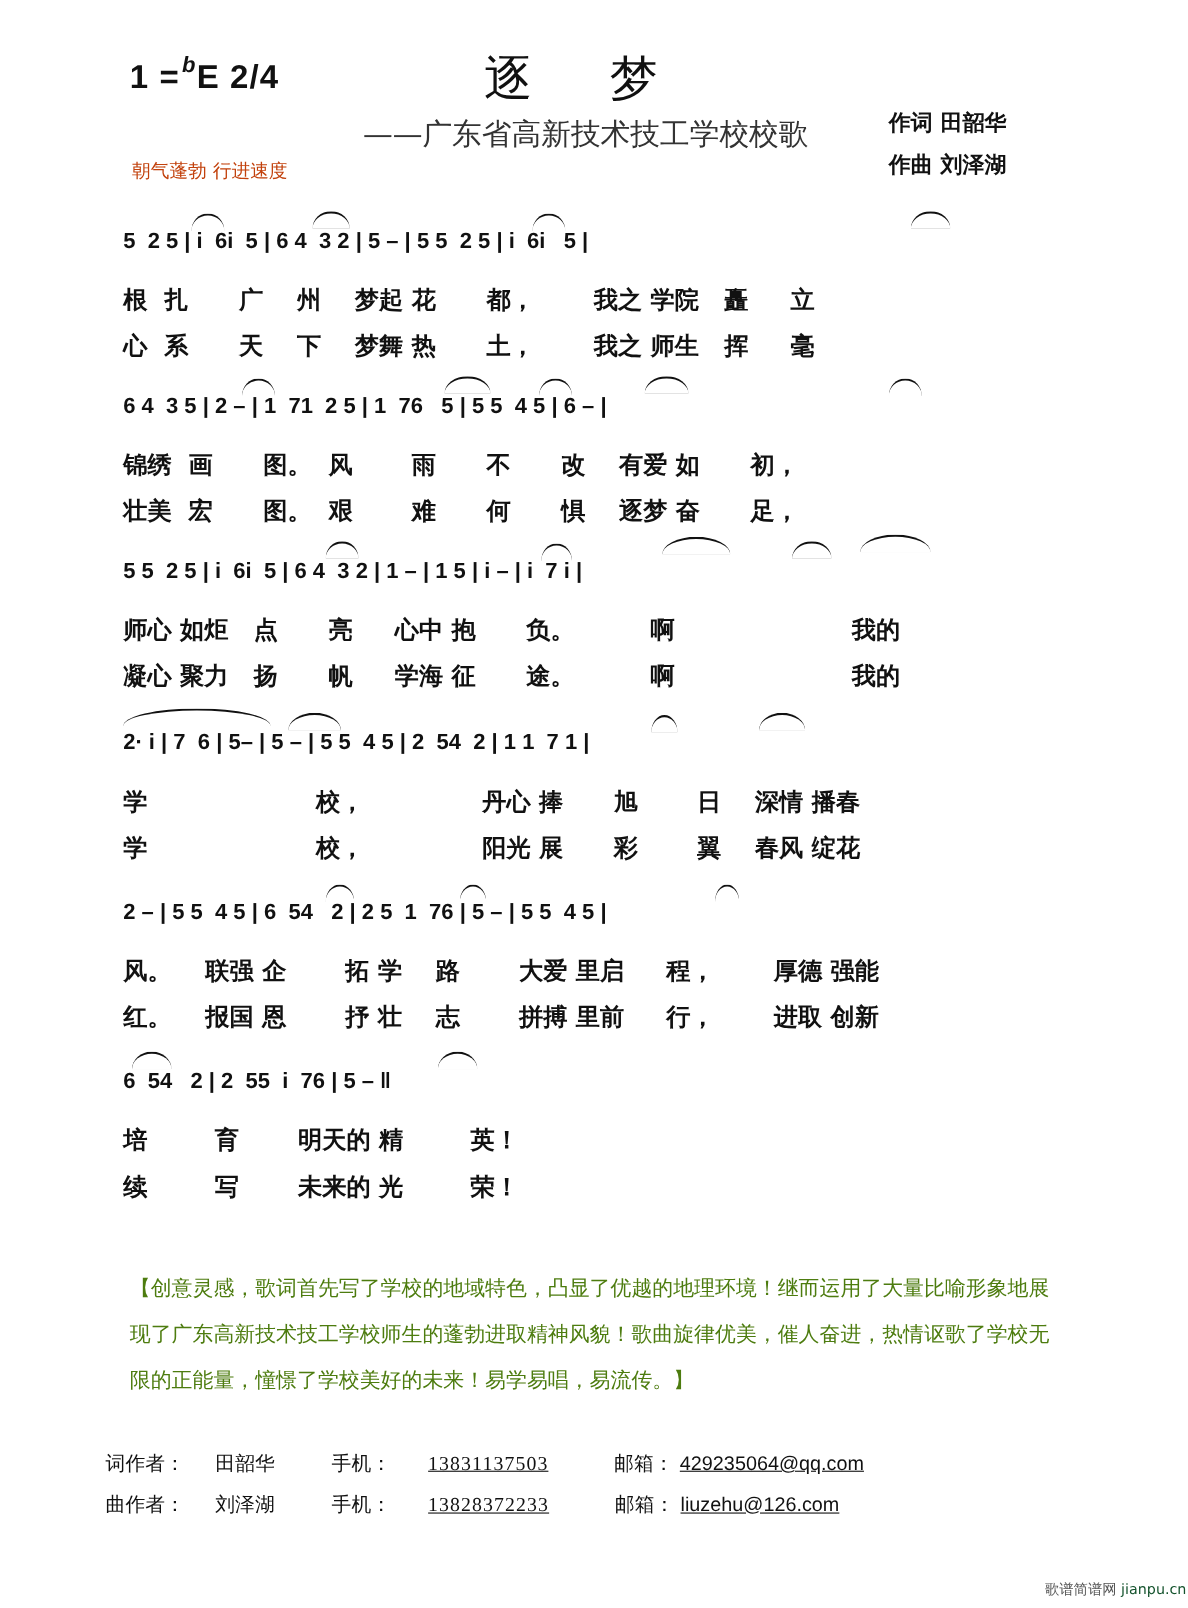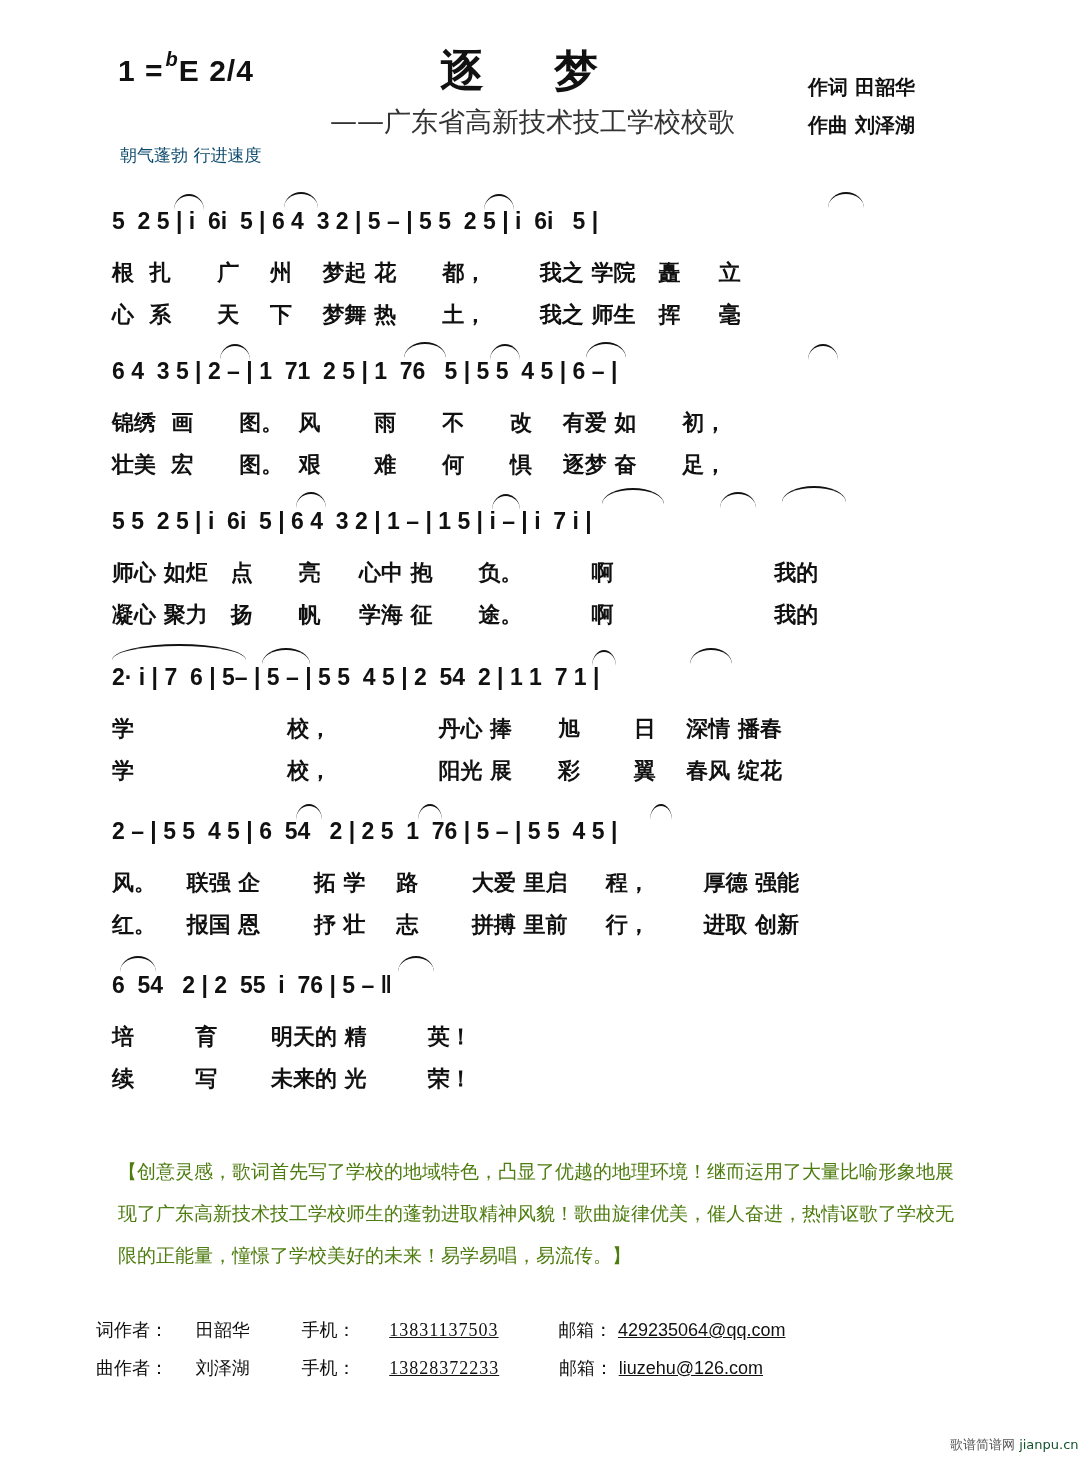--- a/index.html
+++ b/index.html
@@ -3,31 +3,31 @@
 <meta charset="utf-8">
 <style>
   html, body { margin: 0; padding: 0; background: #ffffff; }
   body {
     width: 1080px; height: 1462px; position: relative; overflow: hidden;
     font-family: "DejaVu Sans", "Liberation Sans", sans-serif; color: #111;
   }
   .abs { position: absolute; }
   .key { left: 118px; top: 52px; font-size: 30px; font-weight: bold; font-family: "Liberation Sans", sans-serif; letter-spacing: 1px; }
   .key sup { font-size: 20px; font-style: italic; margin-left: 2px; position: relative; top: -4px; }
-  .title { left: 440px; top: 42px; font-size: 44px; font-weight: bold; letter-spacing: 70px; font-family: "DejaVu Serif", serif; }
+  .title { left: 440px; top: 42px; font-size: 44px; font-weight: normal; letter-spacing: 70px; font-family: "DejaVu Serif", serif; }
   .subtitle { left: 330px; top: 104px; font-size: 27px; color: #333; font-family: "DejaVu Serif", serif; }
-  .credit { font-size: 20px; font-weight: bold; font-family: "DejaVu Sans", sans-serif; }
+  .credit { font-size: 20px; font-weight: bold; font-family: "DejaVu Sans", sans-serif; margin-top: 24px; }
   .credit1 { left: 808px; top: 74px; }
   .credit2 { left: 808px; top: 112px; }
-  .tempo { left: 120px; top: 144px; font-size: 17px; color: #0c4a6e; }
+  .tempo { left: 120px; top: 144px; font-size: 17px; color: #c2410c; }
 
   .line { position: absolute; left: 112px; width: 860px; }
   .notes {
     position: absolute; left: 0; top: 0; height: 40px; white-space: pre;
-    font-family: "Liberation Sans", sans-serif; font-weight: bold; font-size: 23px; letter-spacing: 0;
+    font-family: "Liberation Sans", sans-serif; font-weight: bold; font-size: 20px; letter-spacing: 0;
   }
   .lyric {
     position: absolute; left: 0; white-space: pre; font-size: 22px; font-weight: bold;
     font-family: "DejaVu Sans", sans-serif; color: #111;
   }
   .ly1 { top: 50px; text-align: center; }
   .ly2 { top: 92px; }
   .slur {
     position: absolute; height: 14px; border-top: 2.5px solid #111;
     border-radius: 50% 50% 0 0 / 100% 100% 0 0;

